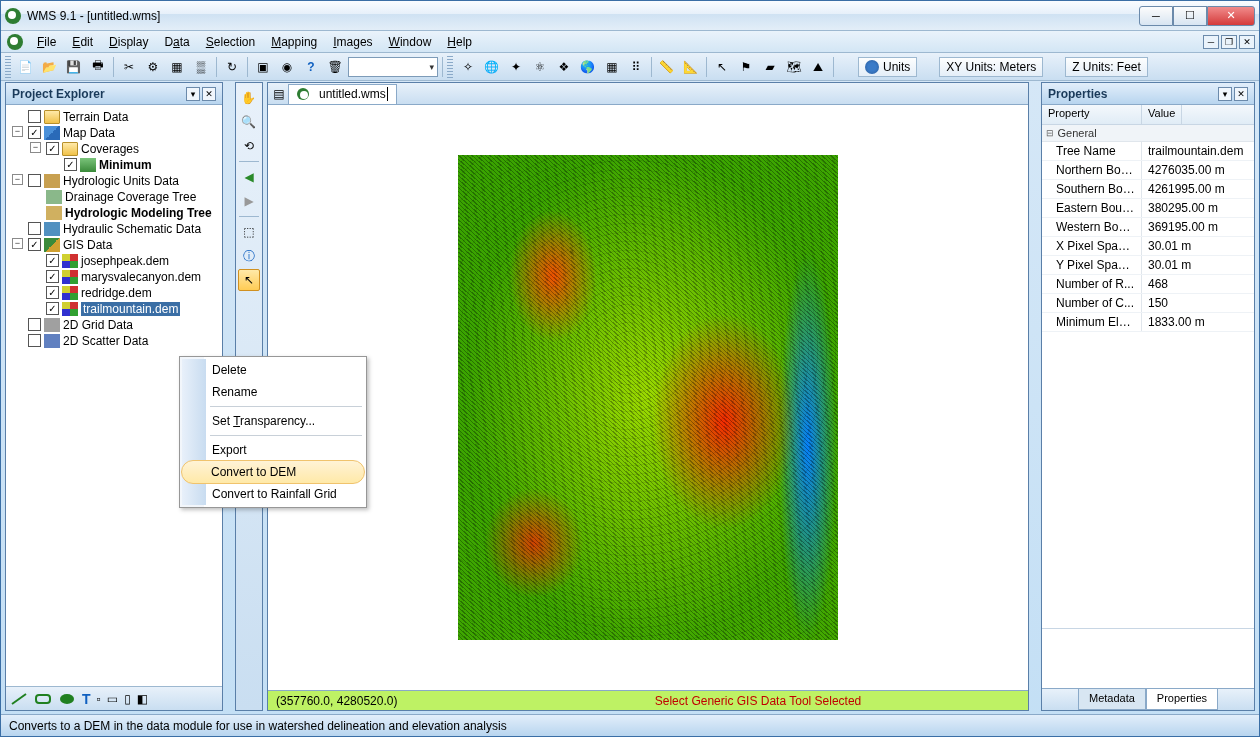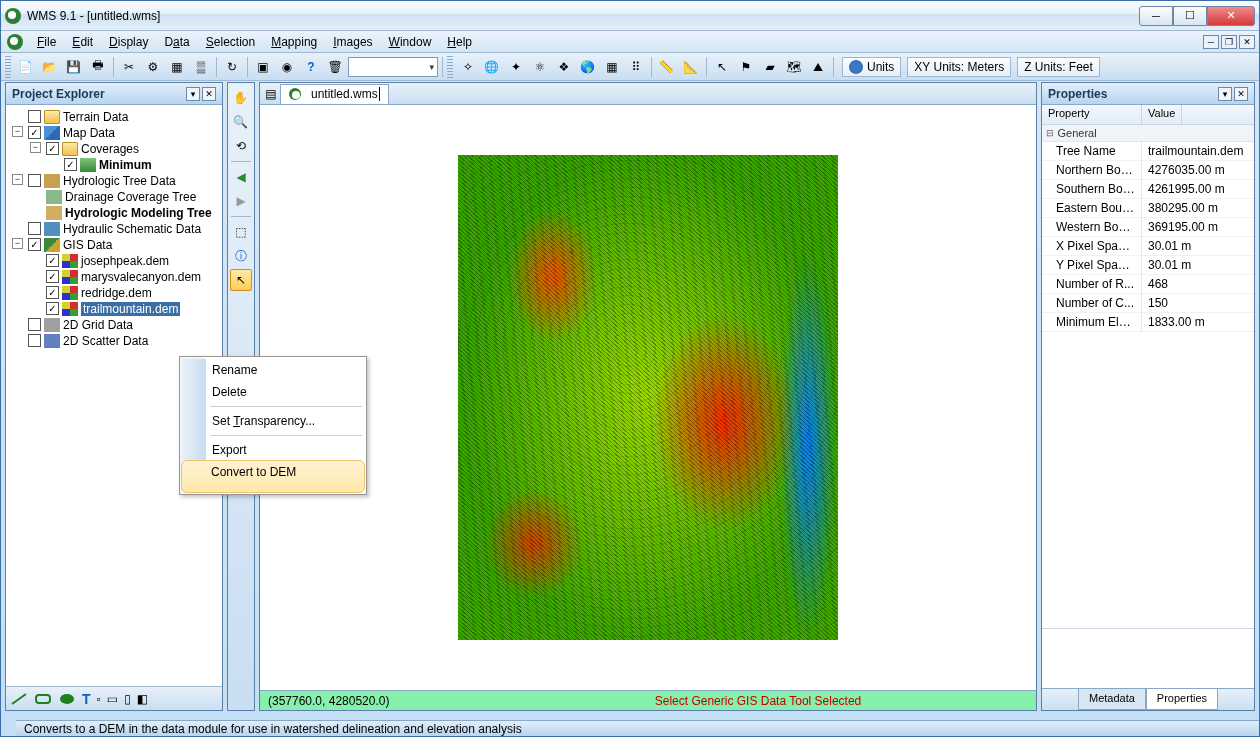--- a/index.html
+++ b/index.html
@@ -33,25 +33,25 @@
 
 .toolbar {
   height: 28px; background: linear-gradient(to bottom,#e8f1fa,#c9def1);
   display:flex; align-items:center; padding:2px 4px; border-bottom:1px solid #9db8d0; gap:2px;
 }
 .tgrip { width:6px; height:22px; background: repeating-linear-gradient(to bottom,#8aa9c8 0 1px, transparent 1px 3px); margin-right:2px;}
 .tbtn { width:22px; height:22px; display:flex;align-items:center;justify-content:center; border:1px solid transparent; border-radius:2px; cursor:default;}
 .tsep { width:1px; height:20px; background:#9db8d0; margin:0 2px;}
 .tcombo { width:90px; height:20px; background:#fff; border:1px solid #7d9bb8; display:flex; align-items:center; position:relative;}
 .tcombo::after { content:"▾"; position:absolute; right:3px; font-size:9px; color:#333;}
-.units-box { height:20px; padding:0 6px; background:linear-gradient(to bottom,#fdfefe,#e4eef8); border:1px solid #9db8d0; display:flex;align-items:center; margin-left:4px;}
+.units-box { height:20px; padding:0 6px; background:linear-gradient(to bottom,#fdfefe,#e4eef8); border:1px solid #9db8d0; display:flex;align-items:center; margin-left:20px;}
 .units-box.units { font-weight:normal;}
 .units-icon { width:14px; height:14px; margin-right:4px; background:radial-gradient(circle,#3a7bc8 40%,#2a5a98 100%); border-radius:50%;}
 
-.content { position:absolute; top:81px; bottom:25px; left:4px; right:4px; display:flex; gap:4px;}
+.content { position:absolute; top:81px; bottom:25px; left:4px; right:4px; display:flex; gap:12px;}
 
 .panel { background:#fff; border:1px solid #5a7fa8; display:flex; flex-direction:column; }
 .panel-titlebar {
   height:22px; background:linear-gradient(to bottom,#e2eefa 0%,#b8d5ef 100%);
   display:flex; align-items:center; padding:0 6px; border-bottom:1px solid #8aa9c8;
 }
 .panel-title { font-weight:bold; color:#1a3a5a; flex:1;}
 .panel-btn { width:14px; height:14px; border:1px solid #6b8aab; background:#f0f6fc; margin-left:2px; font-size:9px; display:flex;align-items:center;justify-content:center;}
 
 .explorer { width:218px; }
@@ -113,56 +113,56 @@
   mix-blend-mode: multiply;
   opacity:0.85;
 }
 .dem-img::after {
   content:""; position:absolute; inset:0;
   background:
     radial-gradient(circle 2px at 30% 20%, rgba(0,0,0,0.45), transparent 3px),
     repeating-radial-gradient(circle at 45% 40%, transparent 0 8px, rgba(0,0,0,0.15) 8px 9px);
   opacity:0.55;
 }
-.status-row { height:20px; border-top:1px solid #8aa9c8; display:flex; align-items:center; padding:0 8px; background:#86efac; font-size:11px;}
+.status-row { height:20px; border-top:1px solid #8aa9c8; display:flex; align-items:center; padding:0 8px; background:#bef264; font-size:11px;}
 .status-coord { width:220px;}
 .status-msg { flex:1; text-align:center; color:#c00000;}
 
 .props { width:214px;}
 .prop-grid { flex:1; display:flex; flex-direction:column;}
 .prop-head { height:20px; background:linear-gradient(to bottom,#f4f8fc,#e0ecf6); border-bottom:1px solid #c8d6e4; display:flex;}
 .prop-head div { padding:2px 6px; border-right:1px solid #c8d6e4; font-size:11px;}
 .prop-head .c1 { width:100px;}
 .prop-body { flex:1; overflow:auto;}
 .prop-cat { background:#f0f4f8; padding:2px 4px; font-size:11px; color:#333; display:flex; align-items:center; gap:4px; border-bottom:1px solid #e0e6ec;}
 .prop-cat::before { content:"⊟"; font-size:9px; color:#666;}
 .prop-row { display:flex; border-bottom:1px solid #eef2f6; font-size:11px;}
 .prop-row .k { width:100px; padding:2px 6px 2px 14px; border-right:1px solid #e0e6ec; overflow:hidden; text-overflow:ellipsis; white-space:nowrap;}
 .prop-row .v { flex:1; padding:2px 6px; overflow:hidden; text-overflow:ellipsis; white-space:nowrap;}
 .prop-tabs { height:22px; border-top:1px solid #8aa9c8; display:flex; background:linear-gradient(to bottom,#e8f1fa,#c9def1);justify-content:center;}
 .prop-tab { padding:3px 10px; border:1px solid #8aa9c8; border-top:none; font-size:11px; background:#d8e6f2;}
 .prop-tab.active { background:#fff;}
 .prop-desc { height:60px; border-top:1px solid #c8d6e4; background:#fff; margin-top:auto;}
 
 .statusbar {
-  position:absolute; bottom:0; left:15px; right:0; height:16px;
+  position:absolute; bottom:0; left:0; right:0; height:22px;
   background:linear-gradient(to bottom,#e2eefa,#b8d5ef);
   border-top:1px solid #8aa9c8; display:flex; align-items:center; padding:0 8px;
 }
 
 .context-menu {
   position:absolute; left:178px; top:355px; width:188px;
   background:linear-gradient(to right,#f2f6fb 0 24px,#fff 24px 100%);
   border:1px solid #979797; box-shadow:2px 2px 4px rgba(0,0,0,0.25);
   padding:2px; z-index:100;
 }
 .ctx-strip { position:absolute; left:2px; top:2px; bottom:2px; width:24px;
   background:linear-gradient(to right,#e8f0fa,#c8dcf0);}
 .ctx-item { position:relative; padding:4px 10px 4px 30px; font-size:12px;}
-.ctx-item.hover { background:linear-gradient(to bottom,#fff3d6,#ffe9a8); border:1px solid #f0c36d; border-radius:6px; margin:-1px; padding:4px 9px 13px 29px;}
+.ctx-item.hover { background:linear-gradient(to bottom,#fff3d6,#ffe9a8); border:1px solid #f0c36d; border-radius:12px; margin:-1px; padding:4px 9px 4px 29px;}
 .ctx-sep { height:1px; background:#c8d0d8; margin:3px 2px 3px 28px;}
 
 svg { display:block;}
 </style>
 </head>
 <body>
 
 <div class="window">
 
   <div class="titlebar">
@@ -280,21 +280,21 @@
                 <span class="chk on"></span>
                 <span class="ico cov"></span>
                 <span class="tree-label bold">Minimum</span>
               </div>
             </li>
           <li>
               <div class="node" style="--ind:4px">
                 <span class="exp">−</span>
                 <span class="chk"></span>
                 <span class="ico htree"></span>
-                <span class="tree-label">Hydrologic Tree Data</span>
+                <span class="tree-label">Hydrologic Units Data</span>
               </div>
             </li>
           <li>
               <div class="node" style="--ind:22px">
                 <span class="exp none"></span>
                 <span class="ico tree2"></span>
                 <span class="tree-label">Drainage Coverage Tree</span>
               </div>
             </li>
           <li>
@@ -480,26 +480,27 @@
       <div class="prop-tabs">
         <div class="prop-tab">Metadata</div>
         <div class="prop-tab active">Properties</div>
       </div>
     </div>
 
   </div>
 
   <div class="context-menu">
     <div class="ctx-strip"></div>
+    <div class="ctx-item">Delete</div>
     <div class="ctx-item">Rename</div>
-    <div class="ctx-item">Delete</div>
     <div class="ctx-sep"></div>
     <div class="ctx-item">Set <span style="text-decoration:underline">T</span>ransparency...</div>
     <div class="ctx-sep"></div>
     <div class="ctx-item">Export</div>
     <div class="ctx-item hover">Convert to DEM</div>
+    <div class="ctx-item">Convert to Rainfall Grid</div>
   </div>
 
   <div class="statusbar">
     <span>Converts to a DEM in the data module for use in watershed delineation and elevation analysis</span>
   </div>
 
 </div>
 
 </body></html>

